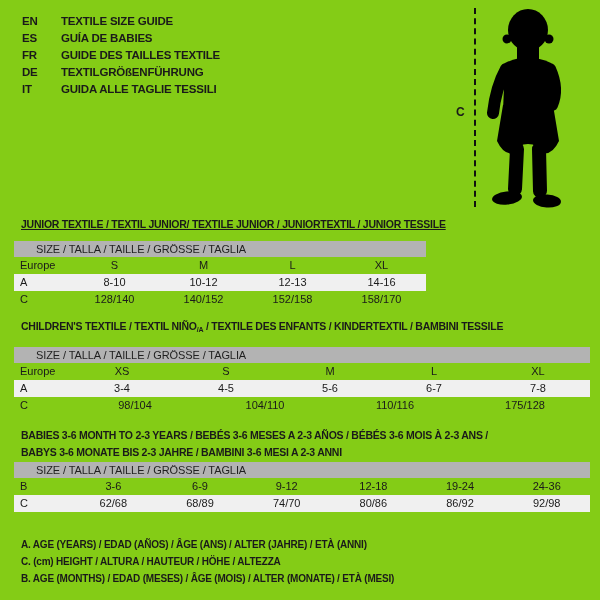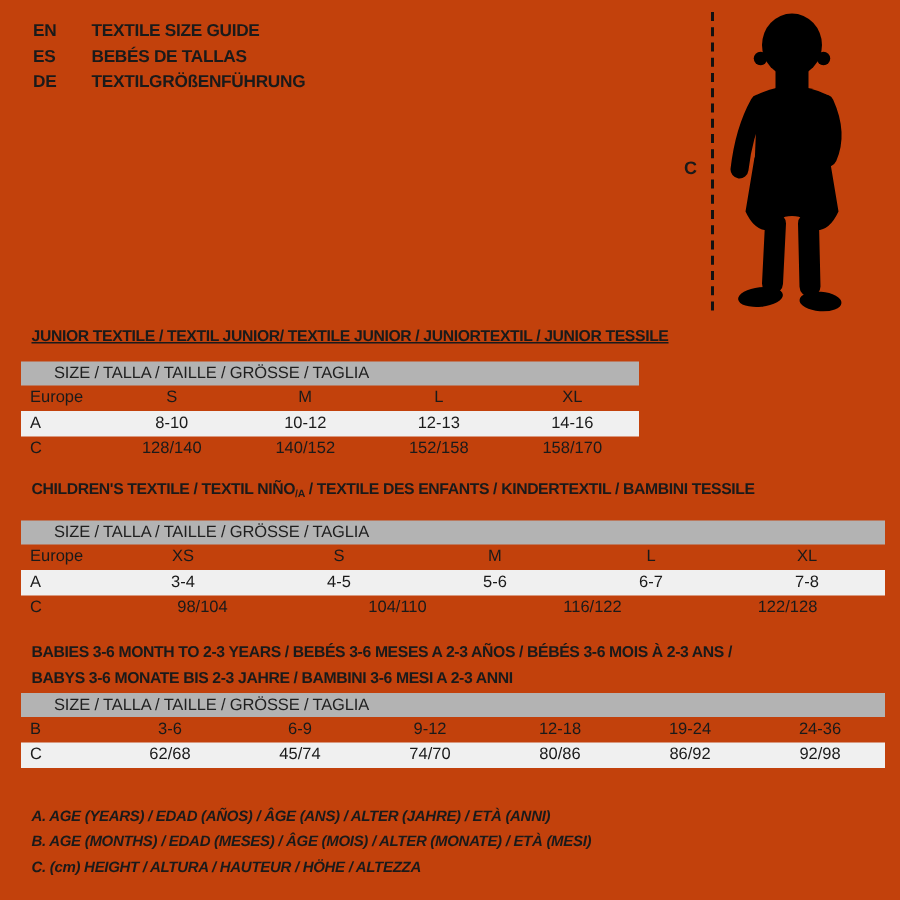--- a/index.html
+++ b/index.html
@@ -1,18 +1,18 @@
 <!DOCTYPE html>
 <html><head>
 <meta charset="utf-8">
 <style>
   * { margin:0; padding:0; box-sizing:border-box; }
   html,body { background:#fff; }
   .canvas {
-    position:relative; width:600px; height:600px; background:#c2410c;
+    position:relative; width:600px; height:600px; background:#84cc16;
     font-family:"Liberation Sans", sans-serif; color:#1a1a1a; overflow:hidden;
   }
 
   
   .lang-list { position:absolute; left:22px; top:12px; }
   .lang-row { display:flex; height:17px; align-items:center;
               font-weight:bold; font-size:11.5px; letter-spacing:-0.2px; }
   .lang-code { width:39px; }
 
   
@@ -33,39 +33,47 @@
   .tbl-header { height:16px; line-height:16px; background:#b3b3b3;
                 padding-left:22px; color:#1f1f1f; letter-spacing:-0.1px; }
   .tbl-row { display:flex; height:17px; line-height:17px; }
   .tbl-row.alt { background:#f0f0f0; }
   .row-label { width:56px; padding-left:6px; }
   .cell { flex:1; text-align:center; }
 
   
   .footnotes { position:absolute; left:21px; top:536px; }
   .footnote { height:17px; line-height:17px; font-weight:bold; font-size:10px;
-              letter-spacing:-0.2px; white-space:nowrap;font-style:italic; }
+              letter-spacing:-0.2px; white-space:nowrap; }
 </style>
 </head>
 <body>
 
 <div class="canvas">
 
   <div class="lang-list">
     <div class="lang-row">
       <span class="lang-code">EN</span>
       <span>TEXTILE SIZE GUIDE</span>
     </div>
     <div class="lang-row">
       <span class="lang-code">ES</span>
-      <span>BEBÉS DE TALLAS</span>
+      <span>GUÍA DE BABIES</span>
+    </div>
+    <div class="lang-row">
+      <span class="lang-code">FR</span>
+      <span>GUIDE DES TAILLES TEXTILE</span>
     </div>
     <div class="lang-row">
       <span class="lang-code">DE</span>
       <span>TEXTILGRÖßENFÜHRUNG</span>
+    </div>
+    <div class="lang-row">
+      <span class="lang-code">IT</span>
+      <span>GUIDA ALLE TAGLIE TESSILI</span>
     </div>
   </div>
 
   <span class="figure-c">C</span>
   <div class="dash-line"></div>
   <svg class="silhouette" width="92" height="202" viewBox="0 0 92 202" fill="#000">
     <ellipse cx="47" cy="23" rx="20" ry="21"></ellipse>
     <circle cx="26" cy="32" r="4.5"></circle>
     <circle cx="68" cy="32" r="4.5"></circle>
     <rect x="36" y="36" width="22" height="18"></rect>
@@ -123,22 +131,22 @@
       <span class="cell">3-4</span>
       <span class="cell">4-5</span>
       <span class="cell">5-6</span>
       <span class="cell">6-7</span>
       <span class="cell">7-8</span>
     </div>
     <div class="tbl-row">
       <span class="row-label">C</span>
       <span class="cell">98/104</span>
       <span class="cell">104/110</span>
-      <span class="cell">116/122</span>
-      <span class="cell">122/128</span>
+      <span class="cell">110/116</span>
+      <span class="cell">175/128</span>
     </div>
   </div>
 
   <div class="tbl-title tbl-title-2line" style="left:21px; top:427px;">
     <div>BABIES 3-6 MONTH TO 2-3 YEARS / BEBÉS 3-6 MESES A 2-3 AÑOS / BÉBÉS 3-6 MOIS À 2-3 ANS /</div>
     <div>BABYS 3-6 MONATE BIS 2-3 JAHRE / BAMBINI 3-6 MESI A 2-3 ANNI</div>
   </div>
   <div class="tbl" style="left:14px; top:462px; width:576px;">
     <div class="tbl-header">SIZE / TALLA / TAILLE / GRÖSSE / TAGLIA</div>
     <div class="tbl-row">
@@ -146,27 +154,27 @@
       <span class="cell">3-6</span>
       <span class="cell">6-9</span>
       <span class="cell">9-12</span>
       <span class="cell">12-18</span>
       <span class="cell">19-24</span>
       <span class="cell">24-36</span>
     </div>
     <div class="tbl-row alt">
       <span class="row-label">C</span>
       <span class="cell">62/68</span>
-      <span class="cell">45/74</span>
+      <span class="cell">68/89</span>
       <span class="cell">74/70</span>
       <span class="cell">80/86</span>
       <span class="cell">86/92</span>
       <span class="cell">92/98</span>
     </div>
   </div>
 
   <div class="footnotes">
     <div class="footnote">A. AGE (YEARS) / EDAD (AÑOS) / ÂGE (ANS) / ALTER (JAHRE) / ETÀ (ANNI)</div>
+    <div class="footnote">C. (cm) HEIGHT / ALTURA / HAUTEUR / HÖHE / ALTEZZA</div>
     <div class="footnote">B. AGE (MONTHS) / EDAD (MESES) / ÂGE (MOIS) / ALTER (MONATE) / ETÀ (MESI)</div>
-    <div class="footnote">C. (cm) HEIGHT / ALTURA / HAUTEUR / HÖHE / ALTEZZA</div>
   </div>
 
 </div>
 
 </body></html>

